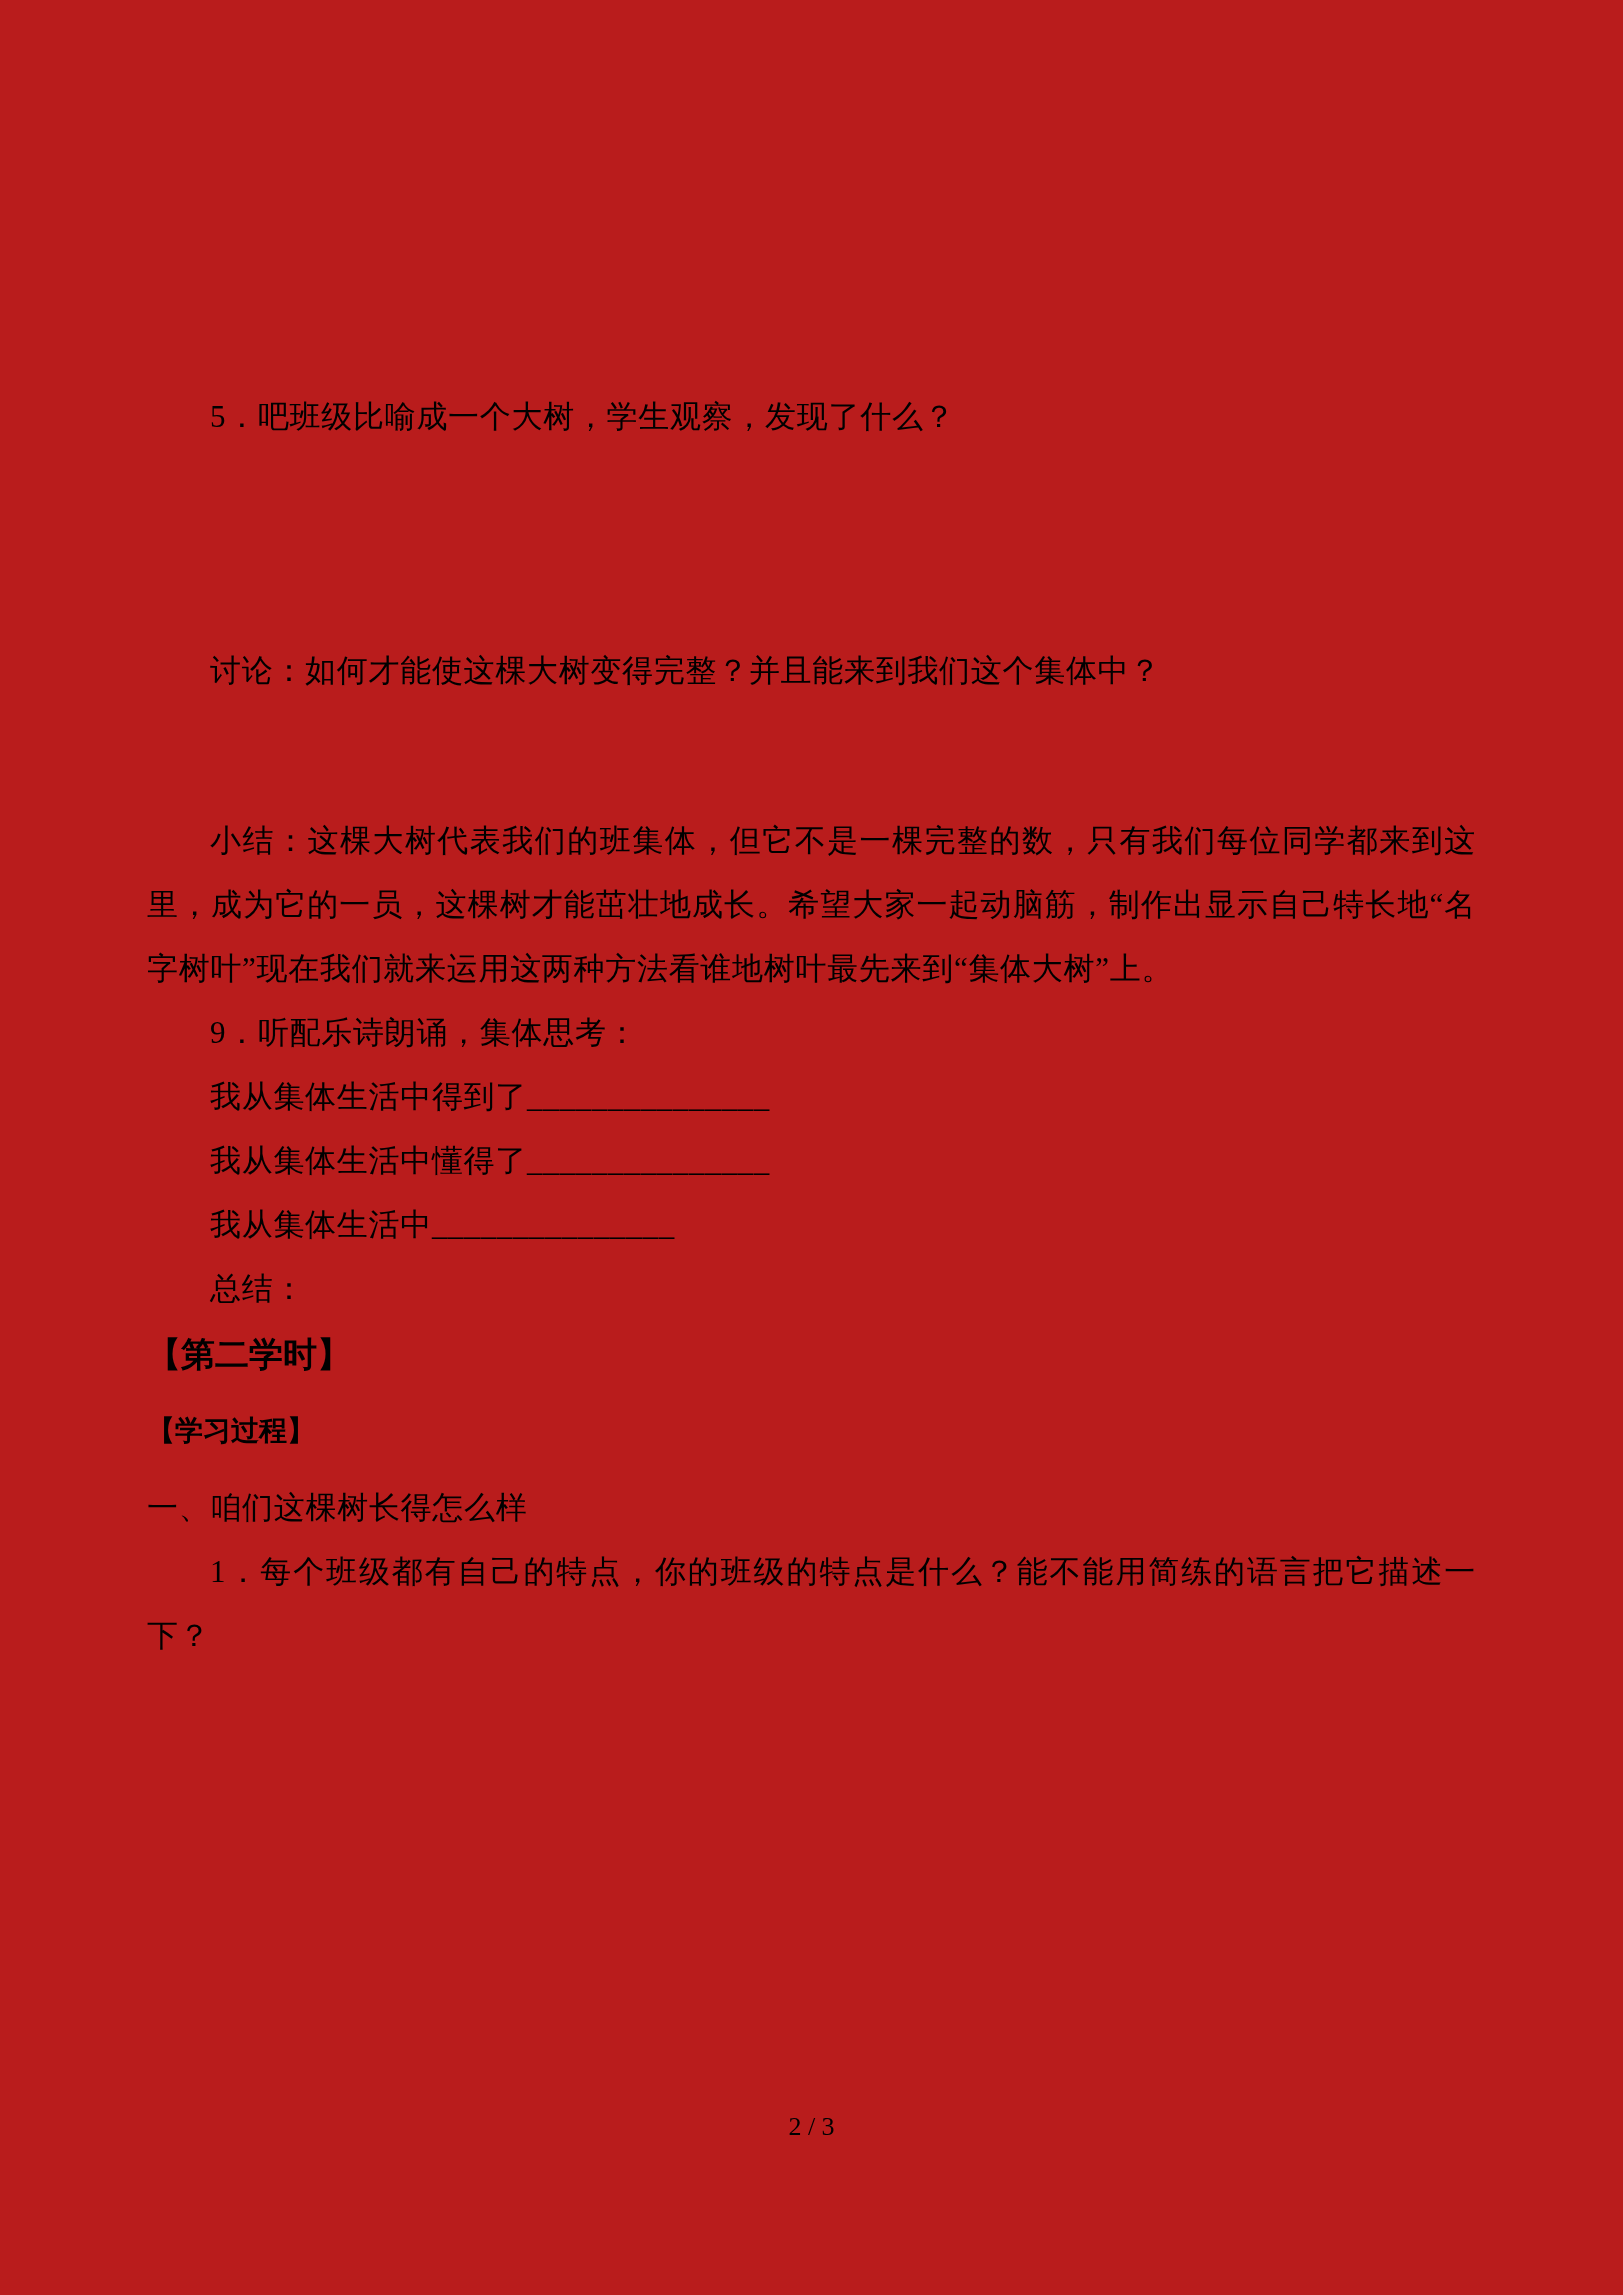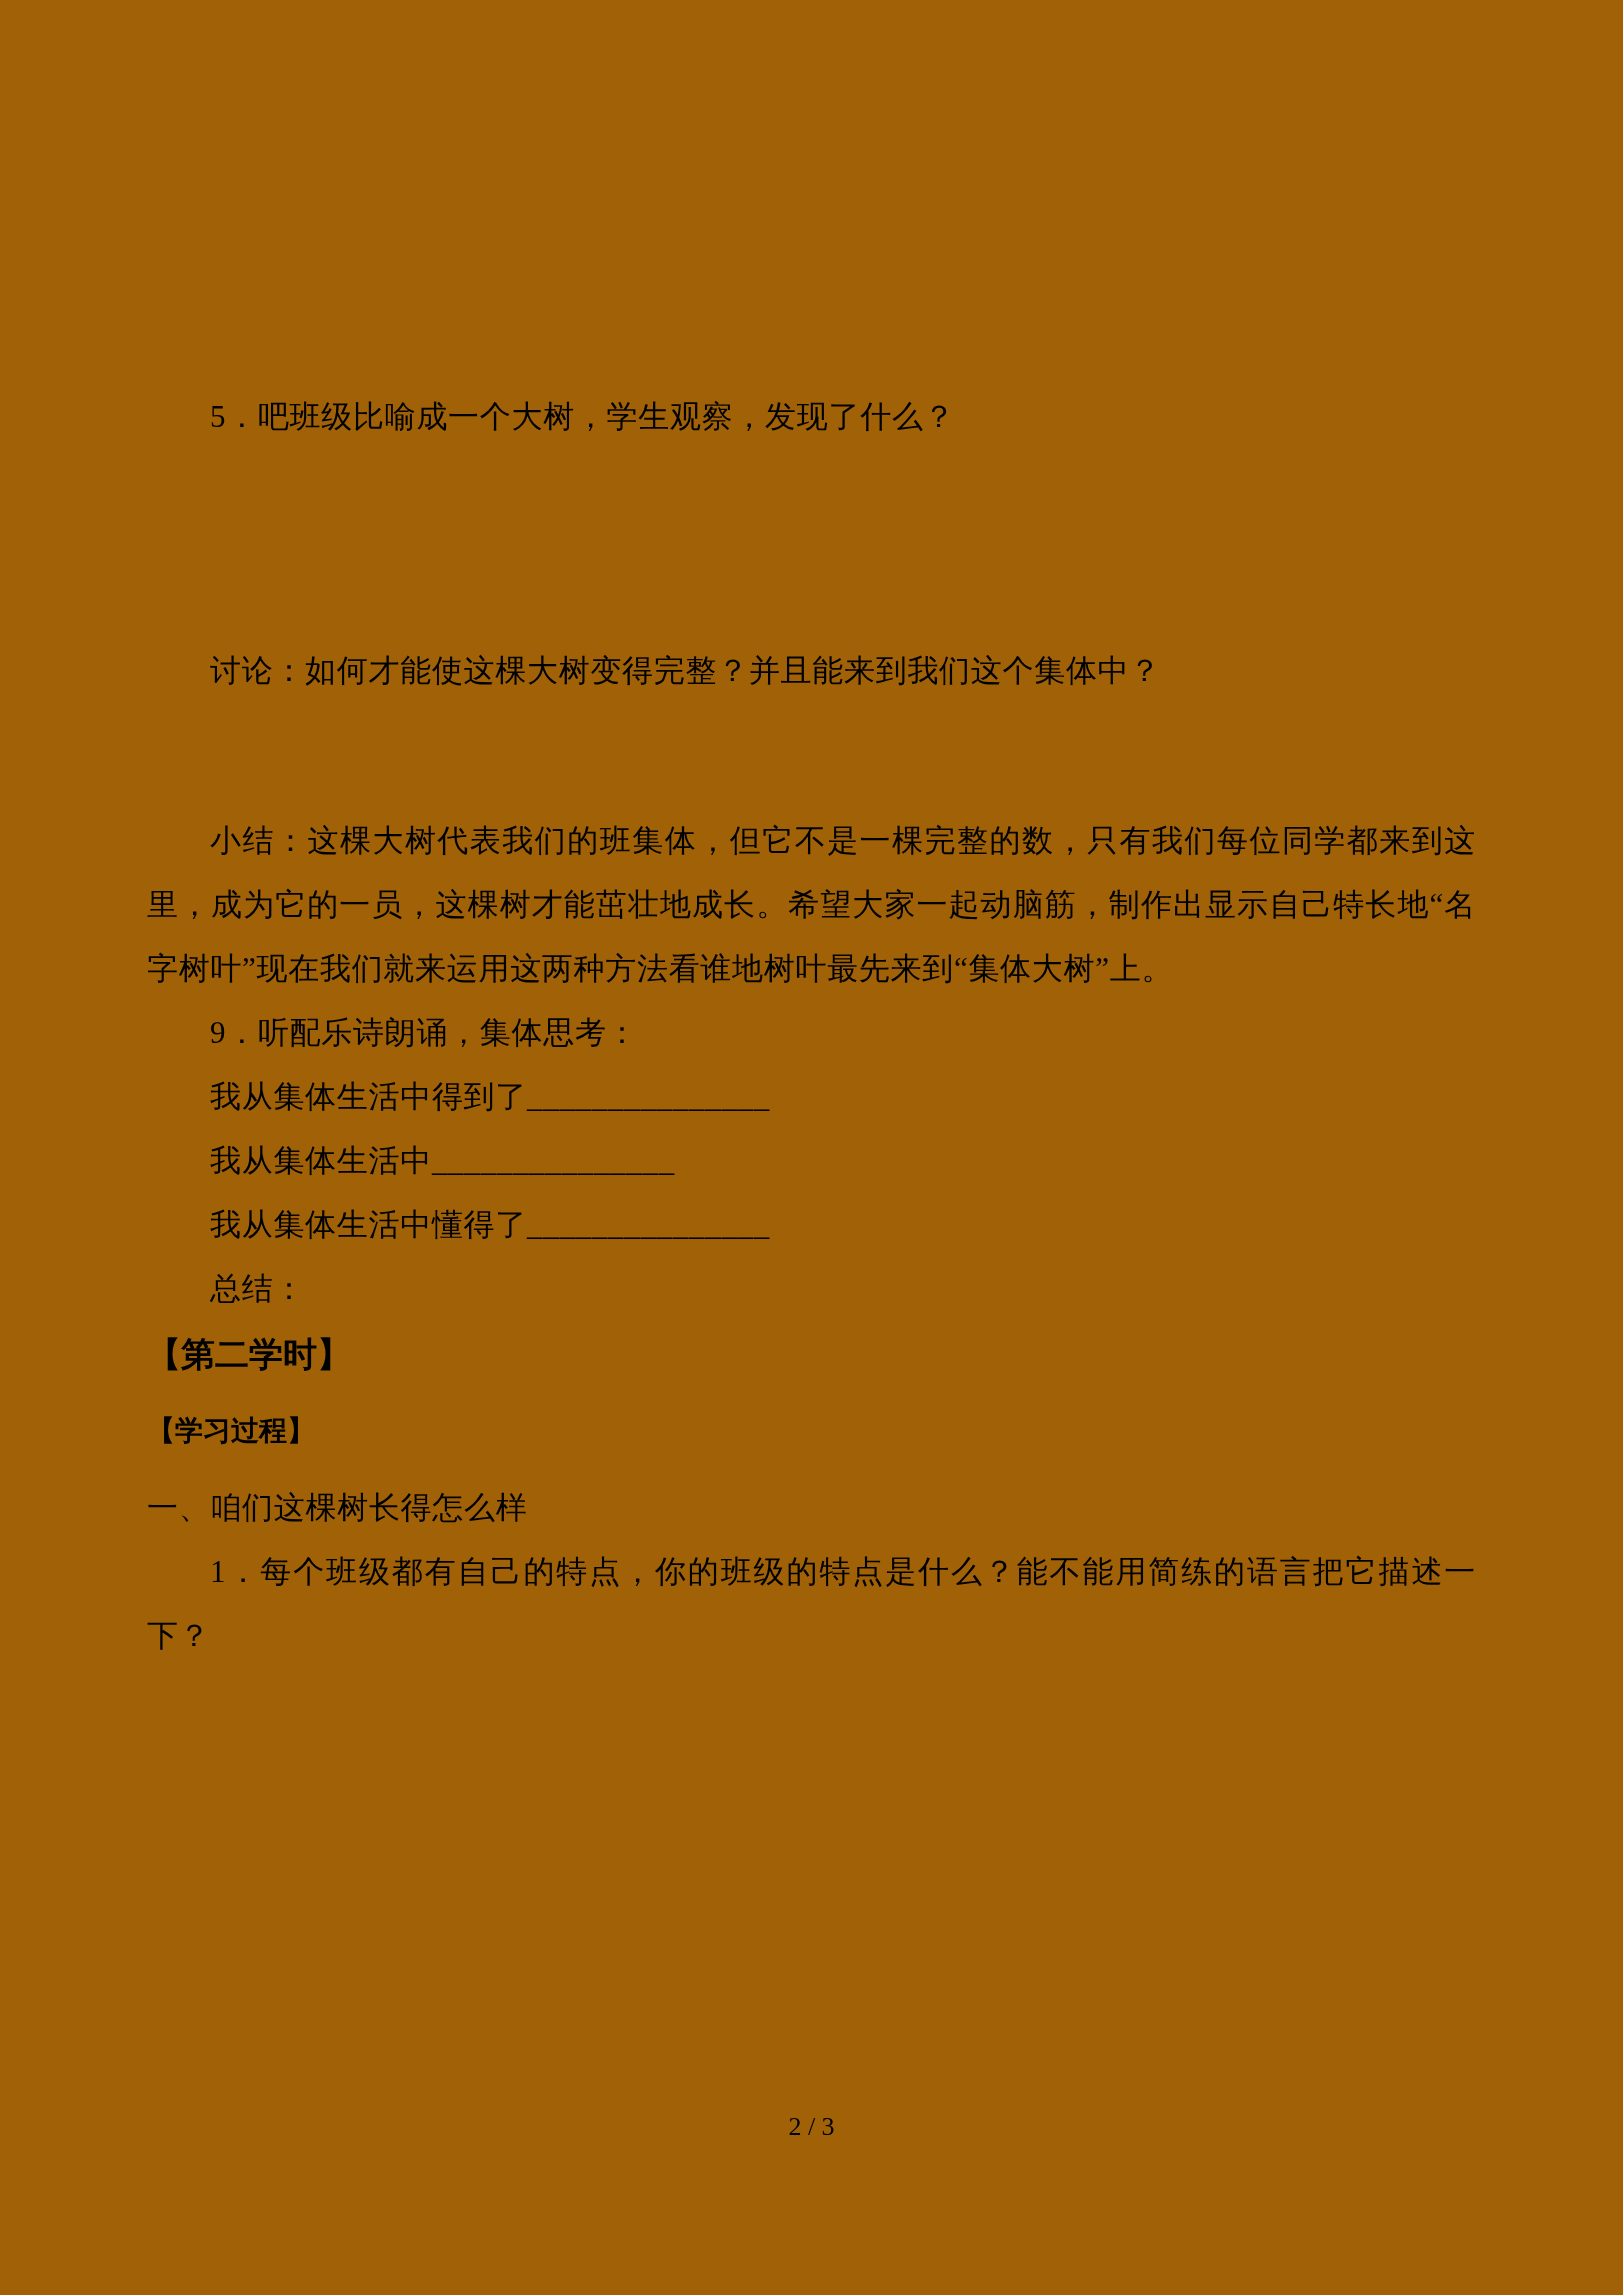--- a/index.html
+++ b/index.html
@@ -11,21 +11,21 @@
     height: 2295px;
     background: #ffffff;
     position: relative;
     overflow: hidden;
     font-family: "Liberation Serif", "DejaVu Serif", serif;
     color: #000000;
   }
   .page {
     position: absolute;
     inset: 0;
-    background: #a16207;
+    background: #b91c1c;
   }
   .content {
     position: absolute;
     left: 147px;
     top: 385px;
     width: 1329px;
   }
   .para {
     margin: 0;
     font-size: 31px;
@@ -77,23 +77,23 @@
     <p class="para indent">讨论：如何才能使这棵大树变得完整？并且能来到我们这个集体中？</p>
 
     <div class="spacer-md"></div>
 
     <p class="para indent justify">小结：这棵大树代表我们的班集体，但它不是一棵完整的数，只有我们每位同学都来到这里，成为它的一员，这棵树才能茁壮地成长。希望大家一起动脑筋，制作出显示自己特长地“名字树叶”现在我们就来运用这两种方法看谁地树叶最先来到“集体大树”上。</p>
 
     <p class="para indent">9．听配乐诗朗诵，集体思考：</p>
 
     <p class="para indent">我从集体生活中得到了_______________</p>
 
+    <p class="para indent">我从集体生活中懂得了_______________</p>
+
     <p class="para indent">我从集体生活中_______________</p>
-
-    <p class="para indent">我从集体生活中懂得了_______________</p>
 
     <p class="para indent">总结：</p>
 
 
     <h3 class="heading-sm">【第二学时】</h3>
 
     <h2 class="heading-lg">【学习过程】</h2>
 
     <p class="para">一、咱们这棵树长得怎么样</p>
 

